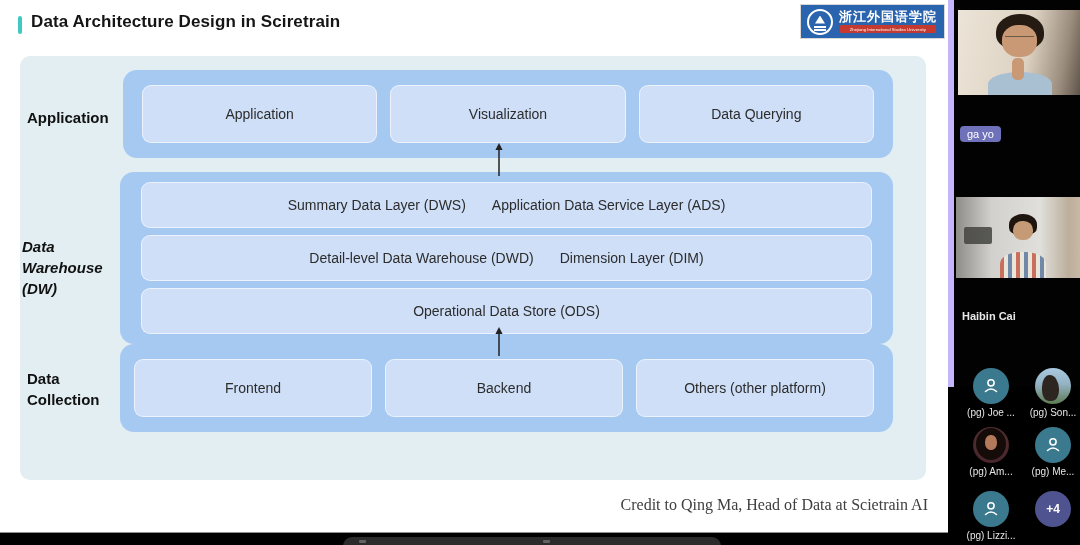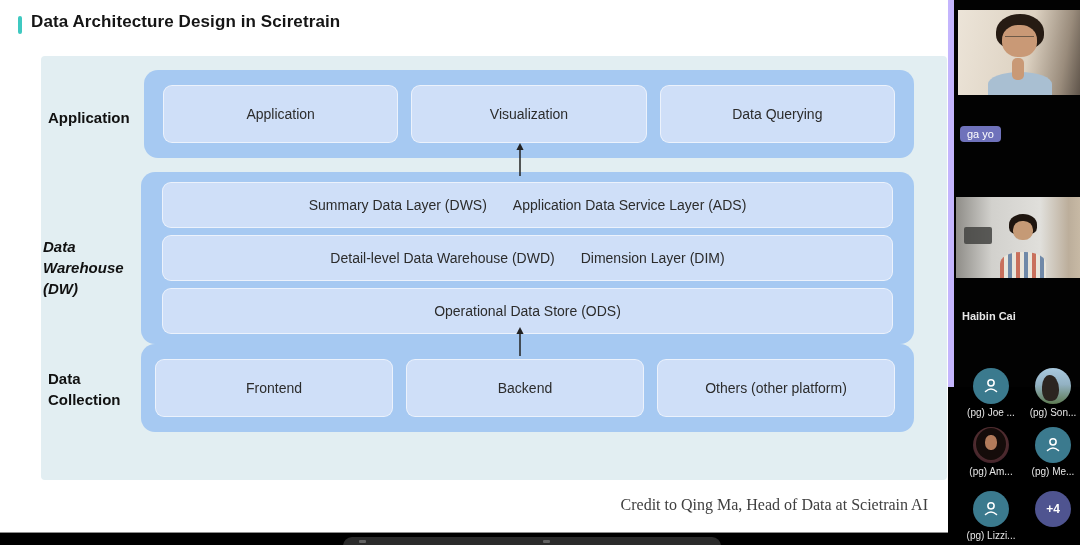--- a/index.html
+++ b/index.html
@@ -17,21 +17,21 @@
   .logo { position:absolute; left:800px; top:4px; width:145px; height:35px; background:#2b64ae; border:1px solid #d8d8d8; display:flex; align-items:center; padding:2px 6px; gap:6px; }
   .logo-emblem { width:26px; height:26px; border-radius:50%; border:2px solid #fff; background:#2b64ae; position:relative; flex:0 0 26px; }
   .logo-emblem::before { content:""; position:absolute; left:6px; top:5px; width:10px; height:8px; background:#fff; clip-path:polygon(50% 0,100% 100%,0 100%); }
   .logo-emblem::after { content:""; position:absolute; left:5px; top:15px; width:12px; height:2px; background:#fff; box-shadow:0 3px 0 #fff; }
   .logo-text { display:flex; flex-direction:column; align-items:center; gap:1px; }
   .logo-cn { color:#fff; font-size:13px; font-weight:700; letter-spacing:1px; white-space:nowrap; line-height:14px; }
   .logo-en-strip { background:#c5392e; border-radius:1px; padding:0 3px; height:8px; display:flex; align-items:center; }
   .logo-en { color:#fff; font-size:5px; white-space:nowrap; transform:scale(.85); transform-origin:center; line-height:8px; }
 
   
-  .diagram { position:absolute; left:20px; top:56px; width:906px; height:424px; background:#e2eef2; border-radius:4px;margin-left:21px; }
+  .diagram { position:absolute; left:20px; top:56px; width:906px; height:424px; background:#e2eef2; border-radius:10px; }
   .dg-label { position:absolute; font-size:15px; font-weight:600; color:#111; line-height:21px; }
   .lane { position:absolute; background:#a6c9f2; border-radius:14px; display:flex; }
   .lane-row { padding:15px 19px; gap:13px; }
   .lane-col { flex-direction:column; padding:10px 21px; gap:7px; }
   .dbox { flex:1; background:#cfdff8; border:1px solid rgba(255,255,255,.6); border-radius:9px; display:flex; align-items:center; justify-content:center; font-size:14px; color:#2c2c2c; }
   .dbox .gap2 { display:flex; gap:26px; }
   .arrow-up { position:absolute; z-index:3; }
 
   
   .credit { position:absolute; right:20px; top:496px; font-family:"Liberation Serif", serif; font-size:16px; color:#404040; }
@@ -76,20 +76,29 @@
 </head>
 <body>
 
 <div class="app">
 
   <div class="main">
 
     <div class="title-accent"></div>
     <div class="slide-title">Data Architecture Design in Sciretrain</div>
 
+    <div class="logo">
+      <div class="logo-emblem"></div>
+      <div class="logo-text">
+        <div class="logo-cn">浙江外国语学院</div>
+        <div class="logo-en-strip">
+          <span class="logo-en">Zhejiang International Studies University</span>
+        </div>
+      </div>
+    </div>
 
     <div class="diagram">
 
       <div class="dg-label" style="left:7px; top:51px; width:96px;">Application</div>
       <div class="dg-label" style="left:2px; top:180px; width:96px;font-style:italic;">Data Warehouse (DW)</div>
       <div class="dg-label" style="left:7px; top:312px; width:86px;">Data Collection</div>
 
       <div class="lane lane-row" style="left:103px; top:14px; width:770px; height:88px;">
         <div class="dbox">Application</div>
         <div class="dbox">Visualization</div>

